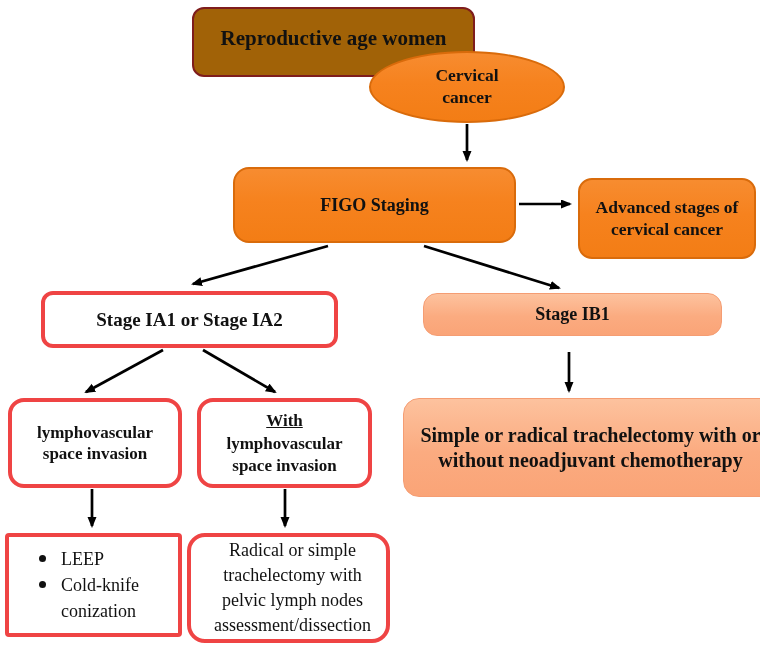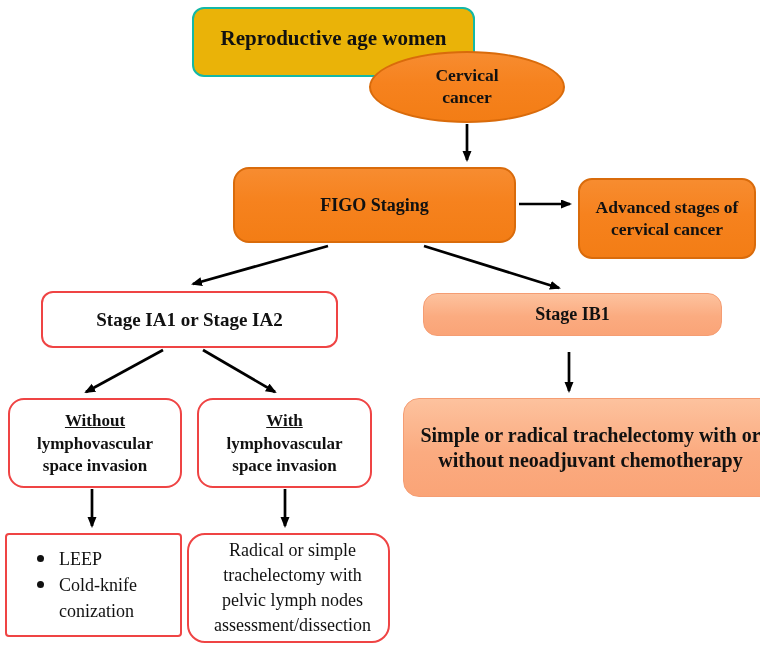--- a/index.html
+++ b/index.html
@@ -25,25 +25,25 @@
   .fill-orange{
     background:linear-gradient(180deg,#f78c30 0%,#f6821e 45%,#f37d15 100%);
     border:2.5px solid #d96b0b;
   }
   .fill-salmon{
     background:linear-gradient(180deg,#fdc29e 0%,#fbab80 55%,#faa477 100%);
     border:1.5px solid #f59d73;
   }
   .fill-white-orange{
     background:#ffffff;
-    border:2px solid #ef4444;
+    border:4px solid #ef4444;
   }
   .fill-white-green{
-    background:#eab308;
-    border:2px solid #14b8a6;
+    background:#a16207;
+    border:2px solid #7f1d1d;
   }
   
   .n-repro   {left:192px; top:7px;   width:283px; height:70px; border-radius:12px; font-size:21px; padding-bottom:8px;}
   .n-cervical{left:369px; top:51px;  width:196px; height:72px; border-radius:50%;  font-size:17.5px;}
   .n-cervical .inner{width:92px;}
   .n-figo    {left:233px; top:167px; width:283px; height:76px; border-radius:16px; font-size:18px;}
   .n-advanced{left:578px; top:178px; width:178px; height:81px; border-radius:14px; font-size:17.5px; padding:0 8px;}
   .n-stageia {left:41px;  top:291px; width:297px; height:57px; border-radius:12px; font-size:19px;}
   .n-stageib {left:423px; top:293px; width:299px; height:43px; border-radius:14px; font-size:18px;}
   .n-without {left:8px;   top:398px; width:174px; height:90px; border-radius:16px; font-size:17px; padding:0 6px;}
@@ -104,21 +104,20 @@
   <div class="node fill-white-orange n-stageia">
     <span>Stage IA1 or Stage IA2</span>
   </div>
 
   <div class="node fill-salmon n-stageib">
     <span>Stage IB1</span>
   </div>
 
   <div class="node fill-white-orange n-without">
     <span>
-      <span class="emph">Without</span>
       <span>lymphovascular space invasion</span>
     </span>
   </div>
 
   <div class="node fill-white-orange n-with">
     <span>
       <span class="emph">With</span>
       <span>lymphovascular space invasion</span>
     </span>
   </div>

